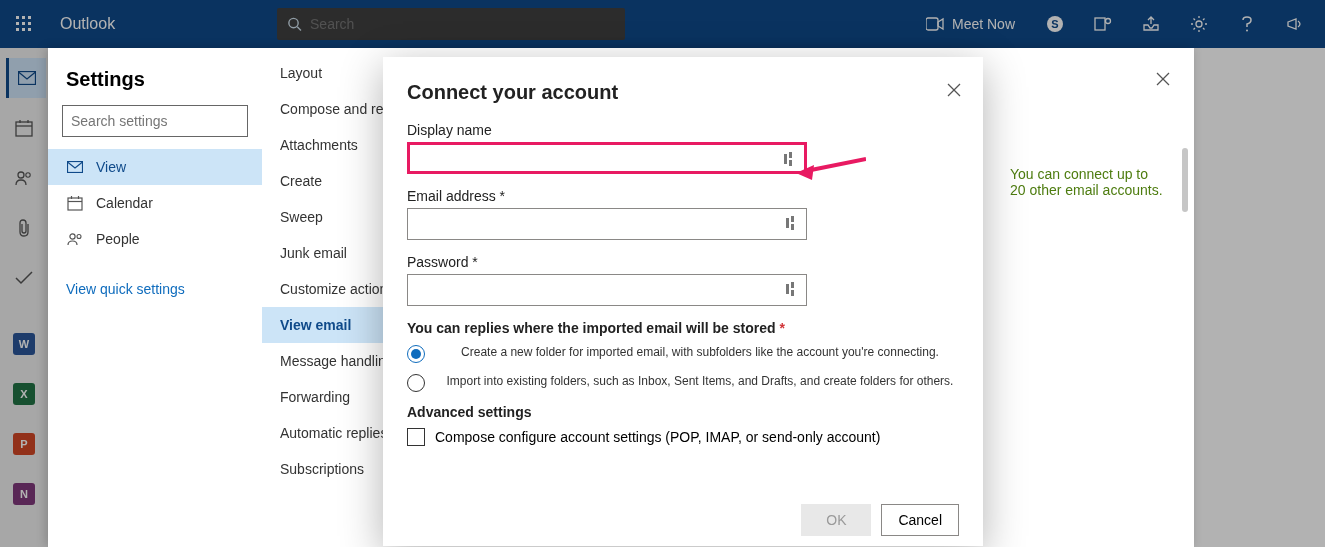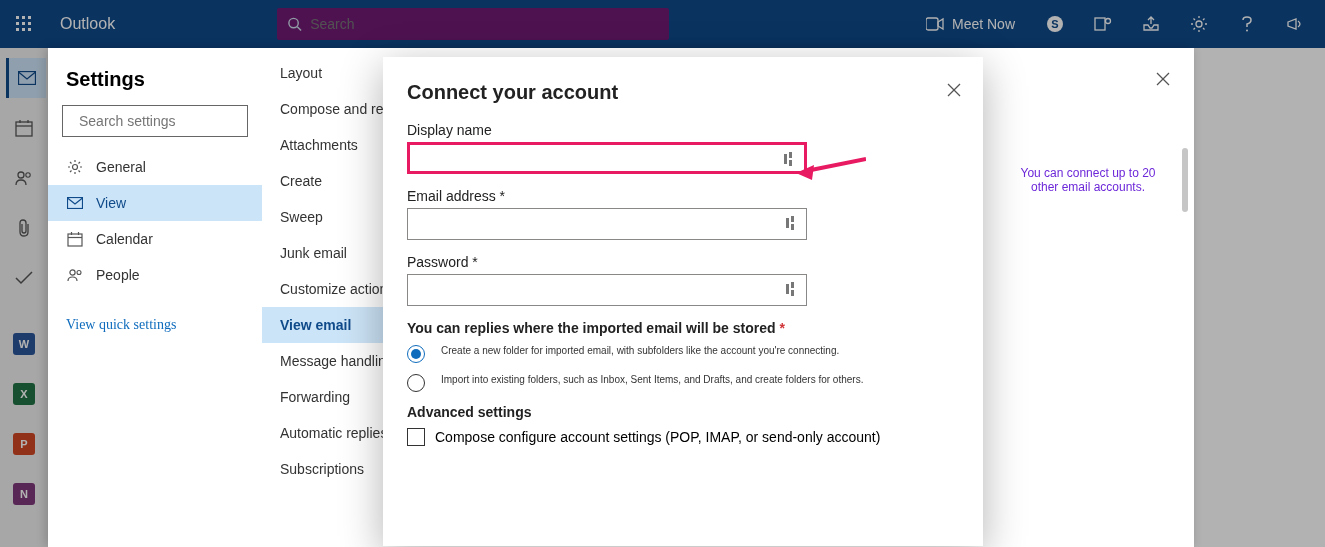--- a/index.html
+++ b/index.html
@@ -6,22 +6,22 @@
   html, body { width: 1325px; height: 547px; overflow: hidden; background: #fff; }
 
   
   .topbar {
     height: 48px; background: #0f4a8a; color: #fff;
     display: flex; align-items: center; position: relative;
   }
   .tb-waffle { width: 48px; display:flex; align-items:center; justify-content:center; }
   .tb-title { font-size: 16px; font-weight: 400; padding: 0 12px; }
   .tb-search {
-    margin-left: 150px; width: 392px; height: 32px;
-    background: #701a75; border-radius: 2px; display:flex; align-items:center;
+    margin-left: 150px; width: 348px; height: 32px;
+    background: #404040; border-radius: 2px; display:flex; align-items:center;
     padding: 0 10px; color: #d0e0ec;
   }
   .tb-search input {
     border:none; background:transparent; color:#d0e0ec; outline:none; margin-left:8px; width: 100%;
     font-size: 14px;
   }
   .tb-right { position:absolute; right: 0; display:flex; align-items:center; gap: 4px; padding-right: 8px; }
   .tb-icon { width: 44px; height: 48px; display:flex; align-items:center; justify-content:center; color: #fff; }
   .tb-meetnow { display:flex; align-items:center; gap:8px; padding: 0 14px; font-size:14px; }
 
@@ -43,35 +43,35 @@
 
   
   .settings-panel {
     position:absolute; top:48px; left:48px; width: 1146px; bottom:0;
     background:#fff; z-index: 5; display:flex;
     box-shadow: -2px 0 10px rgba(0,0,0,0.2);
   }
   .sp-colA { width: 214px; padding: 20px 0 0 0; }
   .sp-title { font-size: 20px; font-weight: 600; padding: 0 18px 14px 18px; }
   .sp-search {
-    margin: 0 14px 12px 14px; height: 32px; border:1px solid #666; display:flex; align-items:center; padding:0 16px;
+    margin: 0 14px 12px 14px; height: 32px; border:1px solid #666; display:flex; align-items:center; padding:0 8px;
   }
   .sp-search input { border:none; outline:none; flex:1; font-size:14px; background:transparent; color:#333;}
   .sp-cat { display:flex; align-items:center; gap: 12px; padding: 9px 18px; font-size:14px; color:#333; cursor:pointer;}
   .sp-cat.active { background:#cce4f7; color:#0f4a8a; font-weight:400; }
   .sp-cat .ic { width:18px; height:18px; display:flex; align-items:center; justify-content:center; color:#555;}
   .sp-cat.active .ic { color:#0f4a8a;}
-  .sp-link { color:#0f6cbd; font-size:14px; padding: 14px 18px; margin-top:10px; display:inline-block;font-family:Liberation Serif, serif;}
+  .sp-link { color:#0f6cbd; font-size:14px; padding: 14px 18px; margin-top:10px; display:inline-block;}
 
   .sp-colB { width: 200px; border-left: none; padding-top: 7px; }
   .sp-sub { padding: 10px 18px; font-size:14px; color:#333; cursor:pointer; white-space:nowrap; overflow:hidden; text-overflow:clip;}
   .sp-sub.selected { background:#cce4f7; color:#0f4a8a; font-weight:600; }
 
   .sp-colC { flex:1; padding: 24px 28px; position:relative; }
-  .sp-desc { font-size:12px; color:#6d28d9;text-align:center; }
+  .sp-desc { font-size:14px; color:#4d7c0f; }
 
   .sp-close { position:absolute; top: 24px; right: 24px; color:#555; cursor:pointer; }
   .sp-scrollbar { position:absolute; top: 100px; right: 6px; width: 6px; height: 64px; background:#c6c6c6; border-radius:3px;}
 
   
   .modal {
     position:absolute; top: 57px; left: 383px; width: 600px; height: 489px;
     background:#fff; z-index: 30; box-shadow: 0 10px 40px rgba(0,0,0,0.3);
     padding: 24px; overflow:hidden;
   }
@@ -85,21 +85,21 @@
   }
   .fld input { border:none; outline:none; width:100%; font-size:14px; background:transparent;}
   .fld-right-ic { position:absolute; right:8px; top:7px; color:#555; }
   .fld-wrap { margin-bottom: 14px; }
 
   .fld-highlight { border: 3px solid #e81a62; }
 
   .arrow-annot { position:absolute; }
 
   .section-label { font-weight:600; font-size:14px; margin: 6px 0 8px 0; color:#222;}
-  .radio-row { display:flex; align-items:flex-start; gap:16px; margin-bottom:10px; font-size:10px; color:#333; }
+  .radio-row { display:flex; align-items:flex-start; gap:16px; margin-bottom:10px; font-size:12px; color:#333;text-align:center; }
   .radio-row .txt { flex:1; line-height:1.35;}
   .radio-outer { width:18px; height:18px; border:1px solid #333; border-radius:50%; display:flex; align-items:center; justify-content:center; flex-shrink:0; margin-top:1px;}
   .radio-outer.selected { border-color:#0f6cbd; }
   .radio-inner { width:10px; height:10px; border-radius:50%; background:#0f6cbd; }
 
   .chk-row { display:flex; align-items:center; gap:10px; font-size:14px; margin-top:8px;}
   .chk-box { width:18px; height:18px; border:1px solid #333; }
 
   .btn-row { position:absolute; bottom: 10px; right: 24px; display:flex; gap:10px;}
   .btn { min-width:70px; height:32px; padding:0 16px; font-size:14px; display:flex; align-items:center; justify-content:center; border:1px solid #8a8886; background:#fff; cursor:pointer;}
@@ -233,29 +233,20 @@
 <div class="settings-panel">
   <div class="sp-colA">
     <div class="sp-title">Settings</div>
     <div class="sp-search">
       <svg width="14" height="14" viewBox="0 0 16 16">
           <circle cx="6.5" cy="6.5" r="5" stroke="#555" stroke-width="1.3" fill="none"></circle>
           <line x1="10.5" y1="10.5" x2="15" y2="15" stroke="#555" stroke-width="1.3"></line>
         </svg>
       <input placeholder="Search settings" style="">
     </div>
-    <div class="sp-cat">
-      <span class="ic">
-          <svg width="16" height="16" viewBox="0 0 16 16">
-            <circle cx="8" cy="8" r="2.5" fill="none" stroke="currentColor" stroke-width="1.2"></circle>
-            <path d="M8 1v2M8 13v2M1 8h2M13 8h2M3 3l1.5 1.5M11.5 11.5L13 13M13 3l-1.5 1.5M4.5 11.5L3 13" stroke="currentColor" stroke-width="1.2"></path>
-          </svg>
-        </span>
-      <span>General</span>
-    </div>
     <div class="sp-cat active">
       <span class="ic">
           <svg width="16" height="12" viewBox="0 0 16 12">
             <rect x="0.5" y="0.5" width="15" height="11" fill="none" stroke="currentColor" stroke-width="1.2"></rect>
             <path d="M0.5 1L8 7L15.5 1" fill="none" stroke="currentColor" stroke-width="1.2"></path>
           </svg>
         </span>
       <span>View</span>
     </div>
     <div class="sp-cat">
@@ -376,18 +367,22 @@
     <div class="radio-outer"></div>
     <div class="txt">Import into existing folders, such as Inbox, Sent Items, and Drafts, and create folders for others.</div>
   </div>
 
   <div class="section-label" style="margin-top:12px">Advanced settings</div>
   <div class="chk-row">
     <div class="chk-box"></div>
     <span>Compose configure account settings (POP, IMAP, or send-only account)</span>
   </div>
 
+  <div class="btn-row">
+    <div class="btn primary-disabled">OK</div>
+    <div class="btn">Cancel</div>
+  </div>
 
   <svg class="arrow-annot" style="left:413px; top:96px" width="70" height="30" viewBox="0 0 70 30">
     <path d="M70 6 L10 18" stroke="#e81a62" stroke-width="4" fill="none"></path>
     <path d="M0 20 L18 12 L16 27 Z" fill="#e81a62"></path>
   </svg>
 </div>
 
 </body></html>

